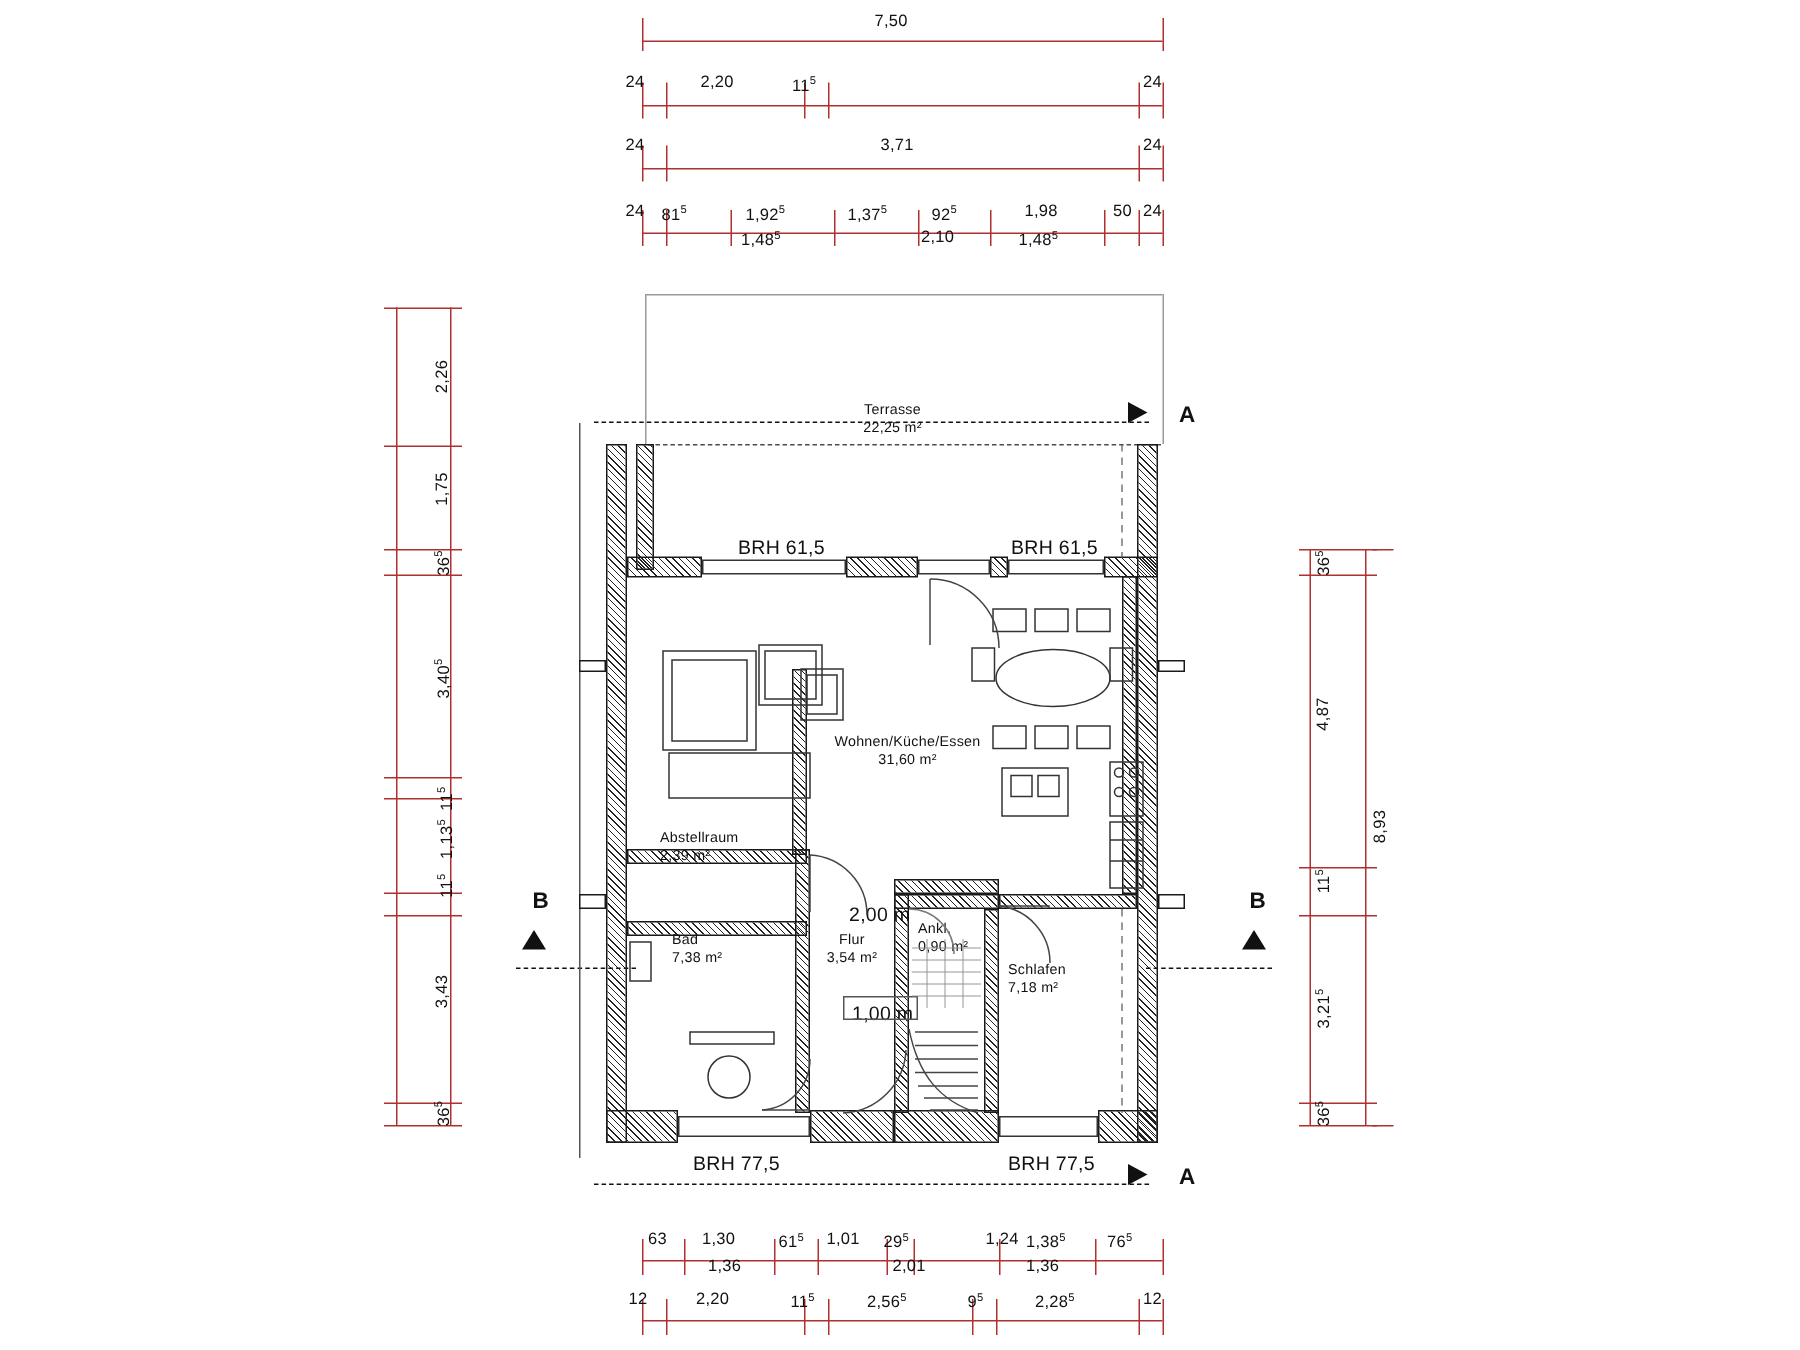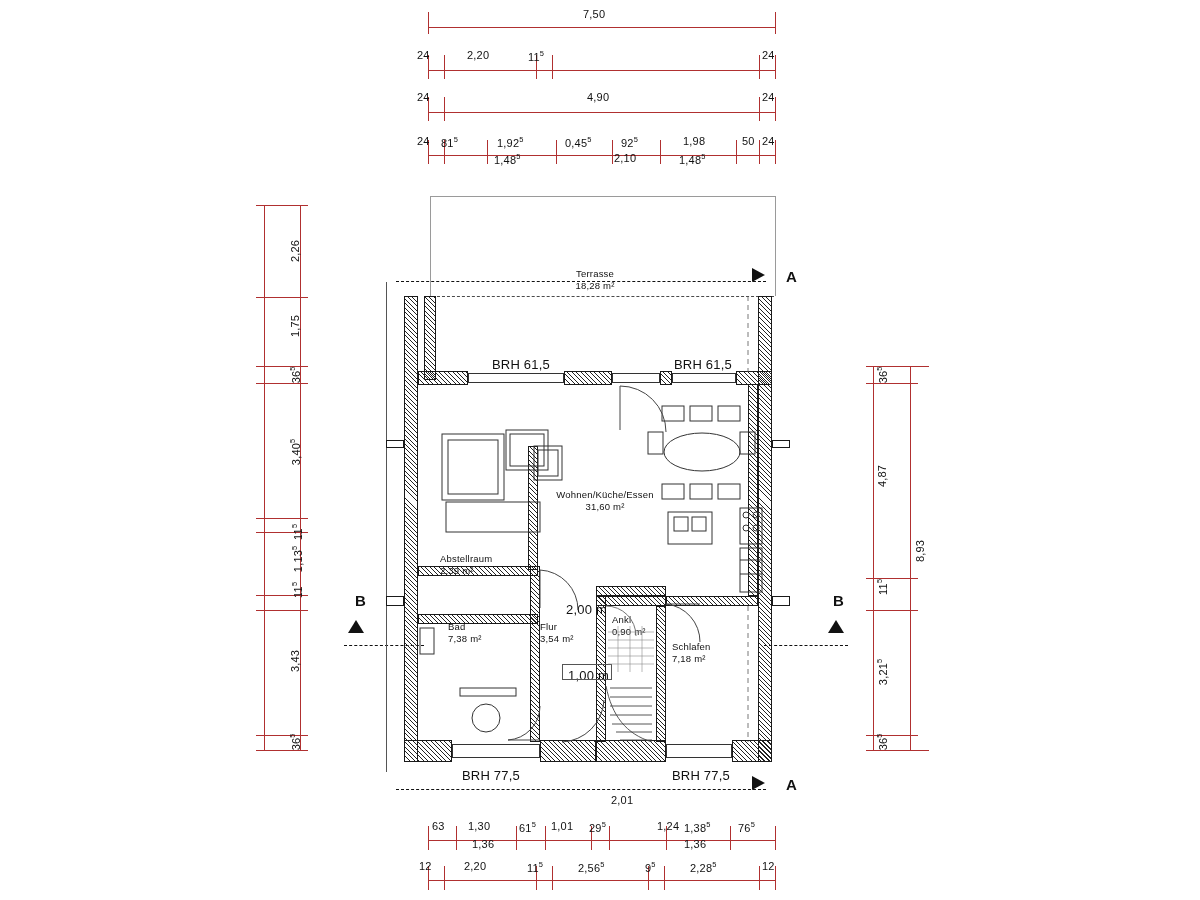--- a/index.html
+++ b/index.html
@@ -148,21 +148,21 @@
   </div>
 
   <div class="dimline" style="left:428px;top:112px;width:347px;"></div>
   <div class="tick" style="left:428px;top:97px;height:24px;"></div>
   <div class="tick" style="left:444px;top:97px;height:24px;"></div>
   <div class="tick" style="left:759px;top:97px;height:24px;"></div>
   <div class="tick" style="left:775px;top:97px;height:24px;"></div>
   <div class="lbl" style="left:417px;top:91px;">
     <span>24</span>
   </div>
-  <div class="lbl" style="left:587px;top:91px;">4,90</div>
+  <div class="lbl" style="left:587px;top:91px;">3,71</div>
   <div class="lbl" style="left:762px;top:91px;">
     <span>24</span>
   </div>
 
   <div class="dimline" style="left:428px;top:155px;width:347px;"></div>
   <div class="tick" style="left:428px;top:140px;height:24px;"></div>
   <div class="tick" style="left:444px;top:140px;height:24px;"></div>
   <div class="tick" style="left:487px;top:140px;height:24px;"></div>
   <div class="tick" style="left:556px;top:140px;height:24px;"></div>
   <div class="tick" style="left:612px;top:140px;height:24px;"></div>
@@ -173,21 +173,21 @@
   <div class="lbl" style="left:417px;top:135px;">
     <span>24</span>
   </div>
   <div class="lbl" style="left:441px;top:135px;">
     <span>81</span><span class="sup">5</span>
   </div>
   <div class="lbl" style="left:497px;top:135px;">
     <span>1,92</span><span class="sup">5</span>
   </div>
   <div class="lbl" style="left:565px;top:135px;">
-    <span>0,45</span><span class="sup">5</span>
+    <span>1,37</span><span class="sup">5</span>
   </div>
   <div class="lbl" style="left:621px;top:135px;">
     <span>92</span><span class="sup">5</span>
   </div>
   <div class="lbl" style="left:683px;top:135px;">
     <span>1,98</span>
   </div>
   <div class="lbl" style="left:742px;top:135px;">
     <span>50</span>
   </div>
@@ -305,21 +305,21 @@
   <div class="lbl" style="left:684px;top:820px;">
     <span>1,38</span><span class="sup">5</span>
   </div>
   <div class="lbl" style="left:738px;top:820px;">
     <span>76</span><span class="sup">5</span>
   </div>
 
   <div class="lbl" style="left:472px;top:838px;">
     <span>1,36</span>
   </div>
-  <div class="lbl" style="left:595px;top:794px;margin-left:16px;">
+  <div class="lbl" style="left:595px;top:838px;">
     <span>2,01</span>
   </div>
   <div class="lbl" style="left:684px;top:838px;">
     <span>1,36</span>
   </div>
 
   <div class="dimline" style="left:428px;top:880px;width:347px;"></div>
   <div class="tick" style="left:428px;top:866px;height:24px;"></div>
   <div class="tick" style="left:444px;top:866px;height:24px;"></div>
   <div class="tick" style="left:536px;top:866px;height:24px;"></div>
@@ -350,21 +350,21 @@
     <span>12</span>
   </div>
 
   <div class="grayline" style="left:430px;top:196px;width:345px;"></div>
   <div class="abs" style="left:430px;top:196px;width:1px;height:100px;border-left:1px solid #9a9a9a;"></div>
   <div class="abs" style="left:775px;top:196px;width:1px;height:100px;border-left:1px solid #9a9a9a;"></div>
   <div class="dashline" style="left:432px;top:296px;width:342px;"></div>
 
   <div class="lbl room" style="left:540px;top:268px;width:110px;">
     <span>Terrasse</span><br>
-    <span>18,28 m²</span>
+    <span>22,25 m²</span>
   </div>
 
   <div class="dashdot" style="left:396px;top:281px;width:370px;"></div>
   <div class="arrowR" style="left:752px;top:268px;"></div>
   <div class="lbl big" style="left:786px;top:268px;">A</div>
 
   <div class="dashdot" style="left:396px;top:789px;width:370px;"></div>
   <div class="arrowR" style="left:752px;top:776px;"></div>
   <div class="lbl big" style="left:786px;top:776px;">A</div>
 
@@ -430,21 +430,21 @@
     <span>31,60 m²</span>
   </div>
   <div class="lbl room" style="left:440px;top:553px;width:90px;text-align:left;">
     <span>Abstellraum</span><br>
     <span>2,39 m²</span>
   </div>
   <div class="lbl room" style="left:448px;top:621px;width:70px;text-align:left;">
     <span>Bad</span><br>
     <span>7,38 m²</span>
   </div>
-  <div class="lbl room" style="left:540px;top:621px;width:56px;text-align:left;">
+  <div class="lbl room" style="left:540px;top:621px;width:56px;text-align:center;">
     <span>Flur</span><br>
     <span>3,54 m²</span>
   </div>
   <div class="lbl room" style="left:612px;top:614px;width:50px;text-align:left;">
     <span>Ankl.</span><br>
     <span>0,90 m²</span>
   </div>
   <div class="lbl room" style="left:672px;top:641px;width:70px;text-align:left;">
     <span>Schlafen</span><br>
     <span>7,18 m²</span>

